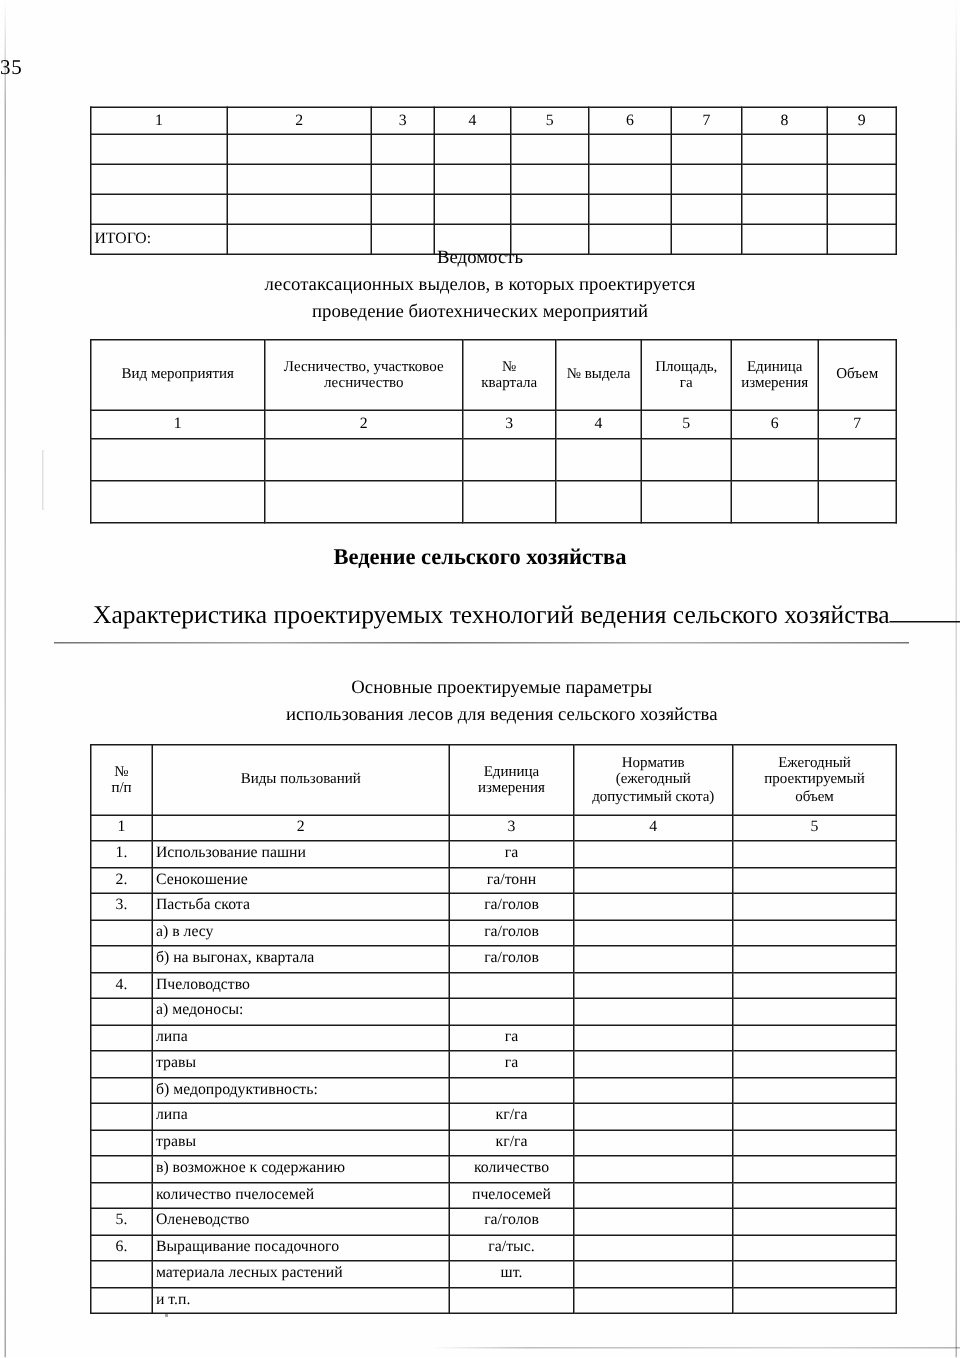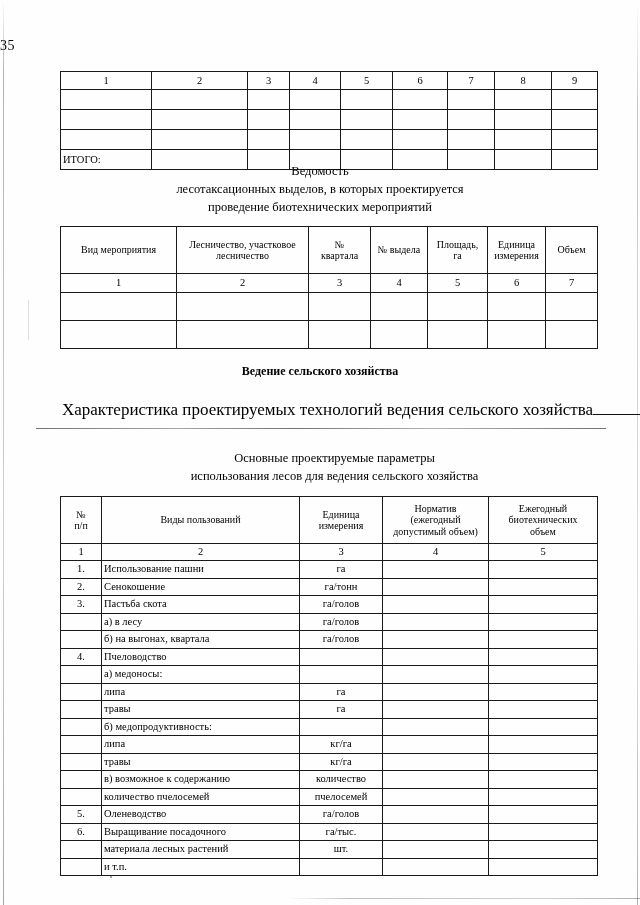--- a/index.html
+++ b/index.html
@@ -110,21 +110,21 @@
     text-align: center;
     font-size: 12.5px;
     line-height: 1.42;
   }
   #title-vedomost { top: 163px; }
   #heading-agriculture {
     position: absolute;
     left: 0; right: 0;
     top: 364px;
     text-align: center;
-    font-size: 12px;
+    font-size: 15px;
     font-weight: bold;
     font-family: Liberation Serif, serif;
   }
   #characteristic-line {
     position: absolute;
     left: 62px;
     top: 400px;
     font-size: 17px;
     white-space: nowrap;
   }
@@ -341,25 +341,25 @@
         <td class="hd">
           <span>Виды пользований</span>
         </td>
         <td class="hd">
           <span class="sub">Единица</span>
           <span class="sub">измерения</span>
         </td>
         <td class="hd">
           <span class="sub">Норматив</span>
           <span class="sub">(ежегодный</span>
-          <span class="sub">допустимый объем)</span>
+          <span class="sub">допустимый скота)</span>
         </td>
         <td class="hd">
           <span class="sub">Ежегодный</span>
-          <span class="sub">биотехнических</span>
+          <span class="sub">проектируемый</span>
           <span class="sub">объем</span>
         </td>
       </tr>
       <tr>
         <td class="c num">1</td>
         <td class="c num">2</td>
         <td class="c num">3</td>
         <td class="c num">4</td>
         <td class="c num">5</td>
       </tr>

